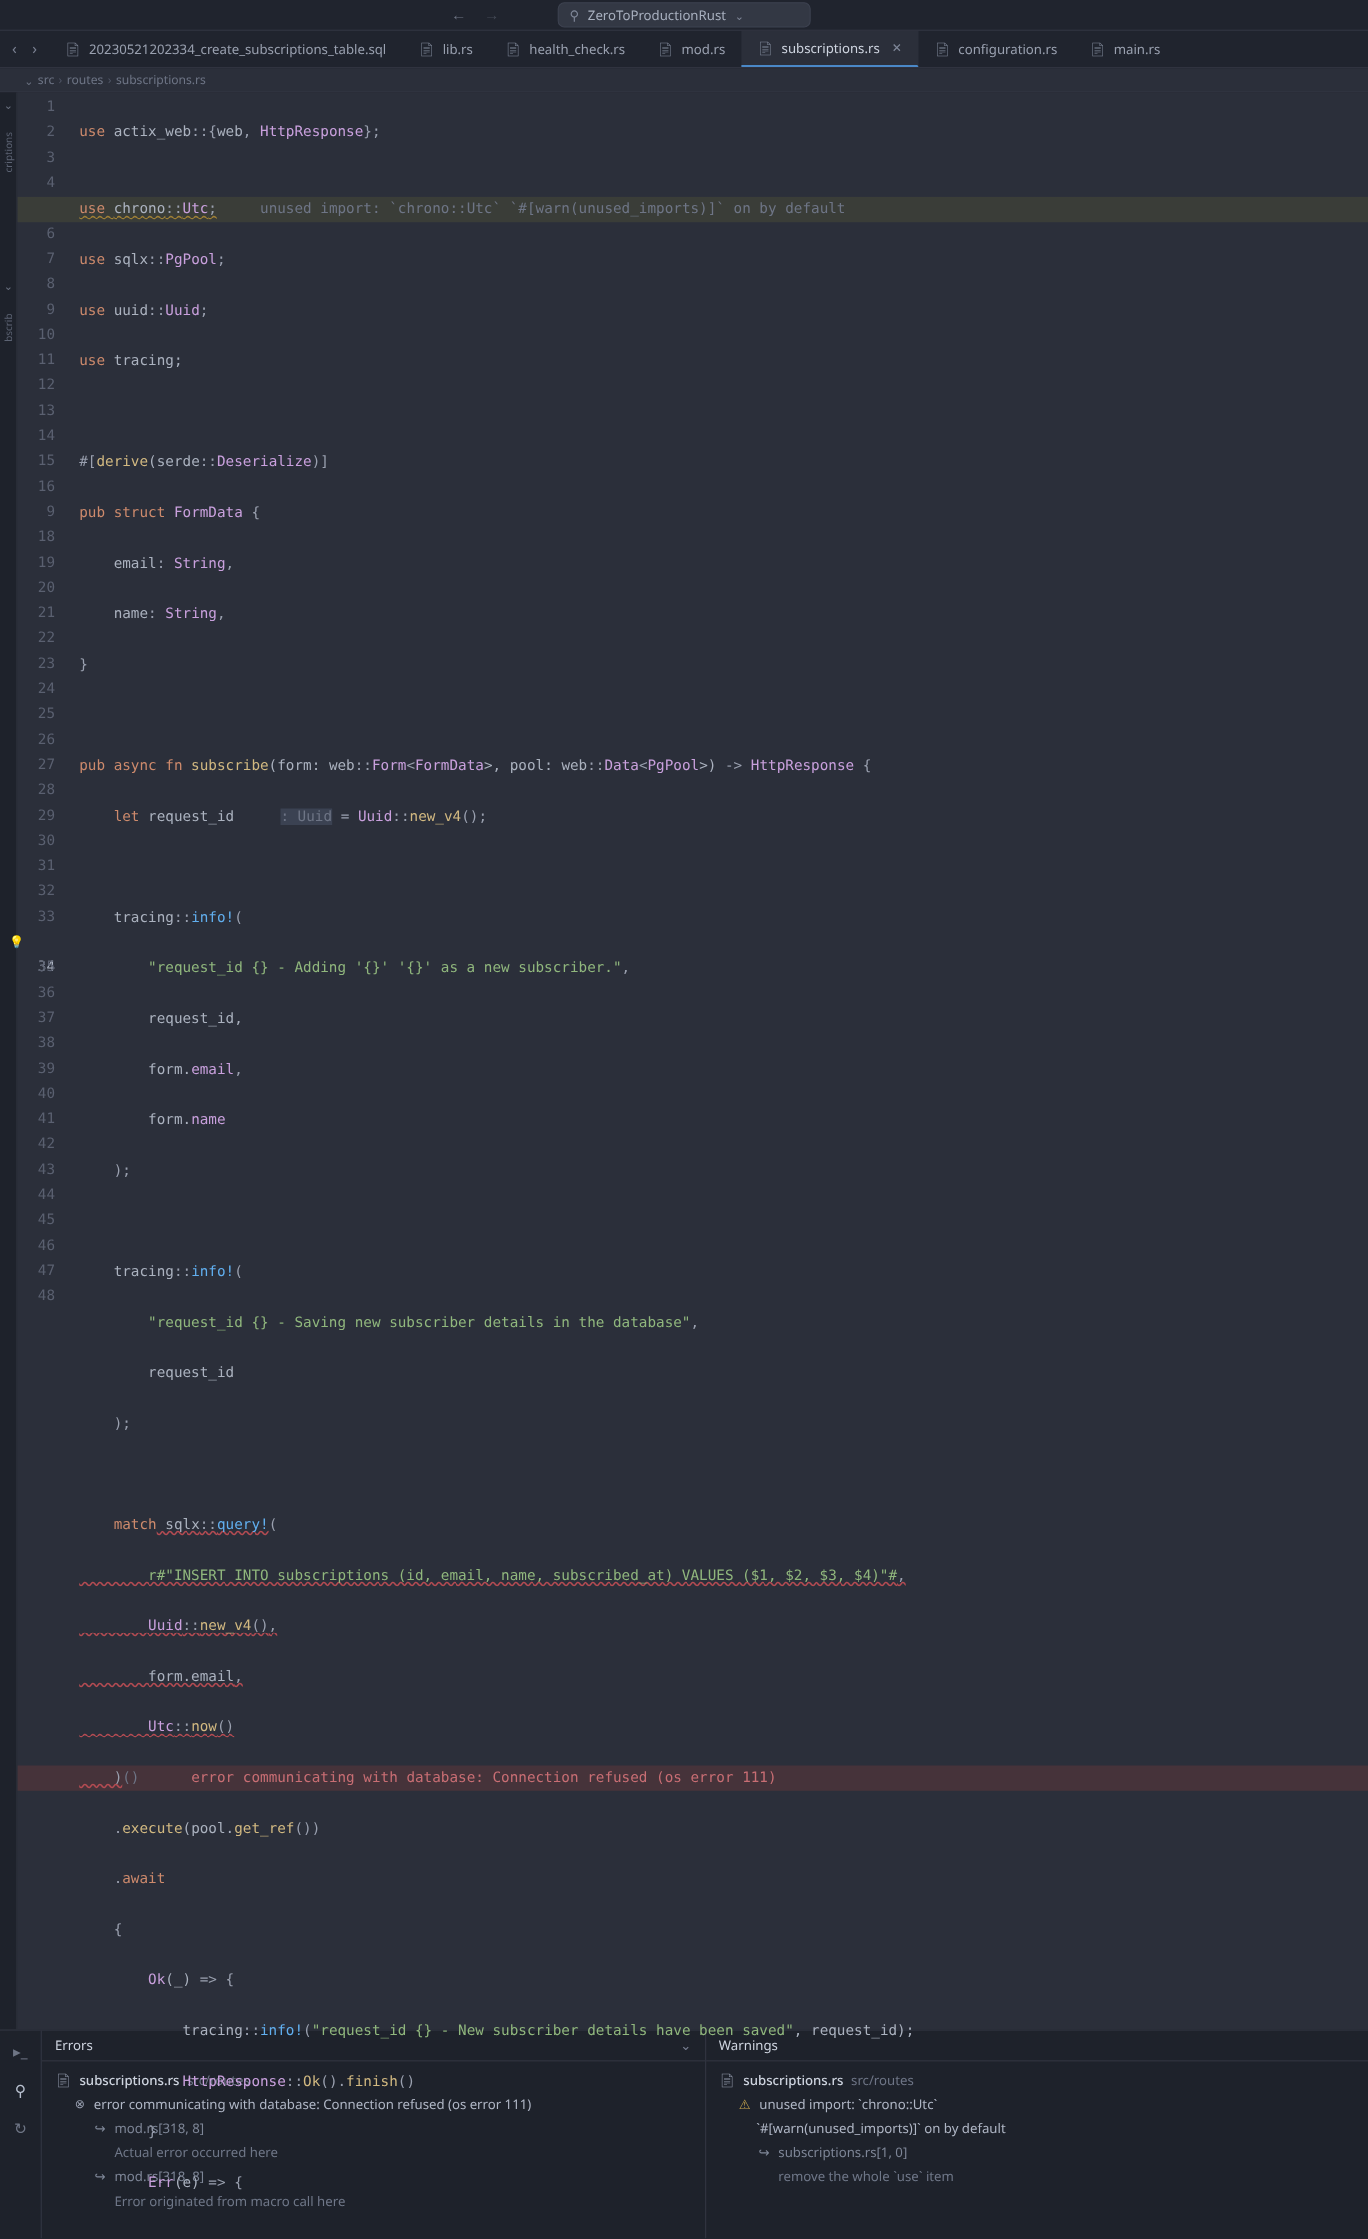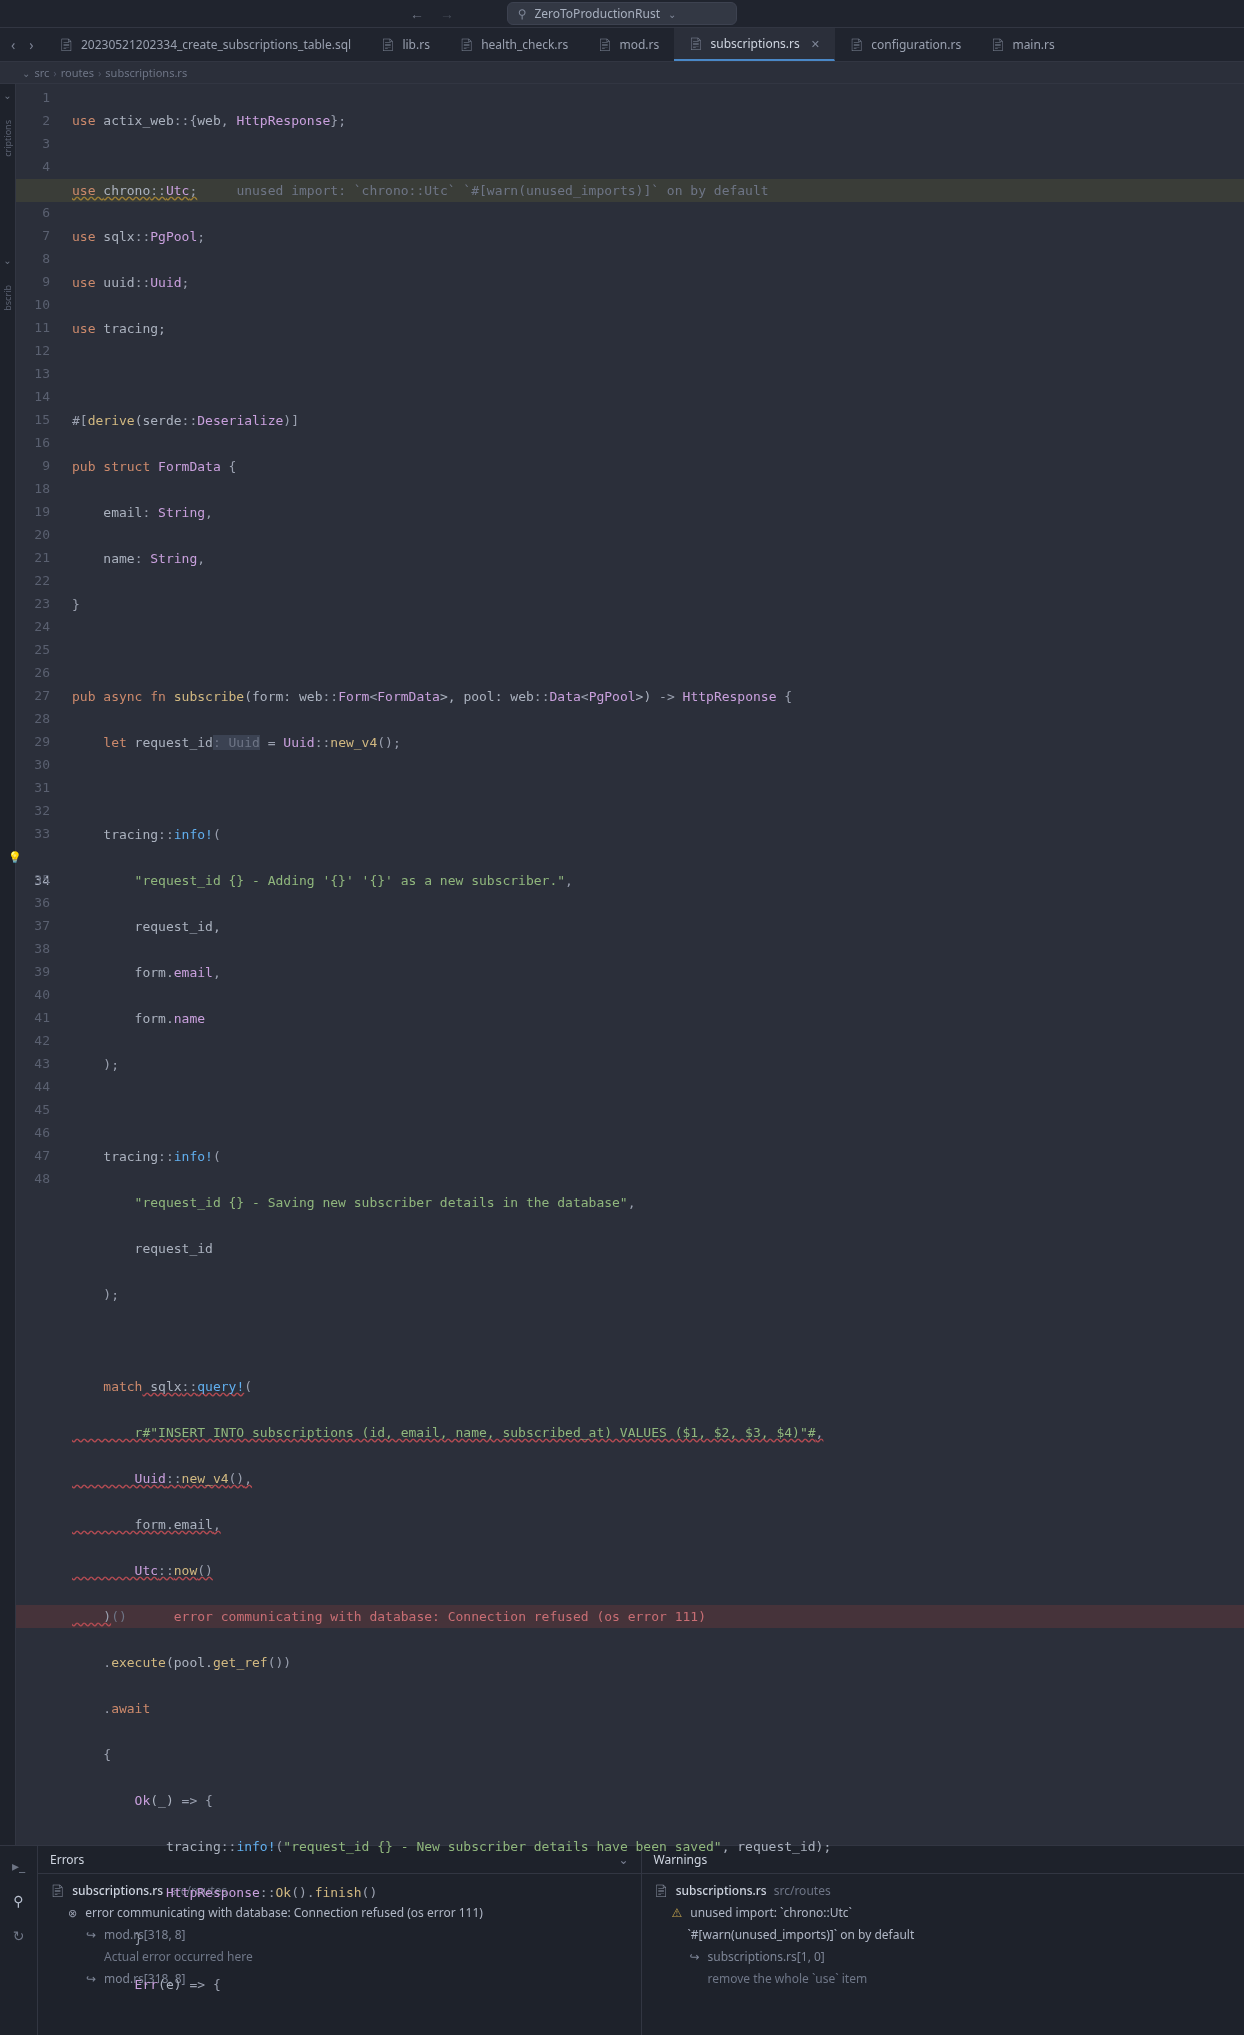--- a/index.html
+++ b/index.html
@@ -70,21 +70,21 @@
   .gutter{width:44px;text-align:right;color:#5a6070;padding:2px 10px 0 0;user-select:none;}
   .gutter .bulb{position:absolute;margin-left:16px;color:var(--ylw);font-size:11px;}
   .gutter .ln{height:23px;}
   .gutter .ln.hi{color:#aeb5c3;}
   .code{flex:1;padding:2px 0 0 12px;white-space:pre;position:relative;}
   .code .row{height:23px;position:relative;}
   .row.warn-row{background:linear-gradient(#3a3d38,#3a3d38);margin-left:-56px;padding-left:56px;margin-top:24px;}
   .row.err-row{background:#46333a;margin-left:-56px;padding-left:56px;}
   .wunder{text-decoration:underline wavy #9e7f35;text-decoration-skip-ink:none;}
   .eunder{text-decoration:underline wavy #b54b52;text-decoration-skip-ink:none;}
-  .sel{background:#3b4252;}
+  .sel{background:#3b4252;margin-left:42px;}
   .kw{color:var(--kw);}
   .fn{color:var(--fn);}
   .ty{color:var(--ty);}
   .str{color:var(--str);}
   .id{color:var(--id);}
   .op{color:var(--op);}
   .mac{color:#61afef;}
   .hint{color:var(--text-dim);font-style:normal;}
   .inlayerr{color:#c96e74;}
   .glue{color:#c9a0dd;}
@@ -306,20 +306,21 @@
           </div>
         <div class="row3">
             <span>↪</span>
             <span>mod.rs[318, 8]</span>
           </div>
         <div class="row4"><span>Actual error occurred here</span></div>
         <div class="row3">
             <span>↪</span>
             <span>mod.rs[318, 8]</span>
           </div>
+        <div class="row4"><span>Error originated from macro call here</span></div>
       </div>
     </div>
     <div class="pane">
       <div class="pane-head">
         <span>Warnings</span>
       </div>
       <div class="pane-body">
         <div class="file-line">
             <span class="fi">📄︎</span>
             <span>subscriptions.rs</span> 

